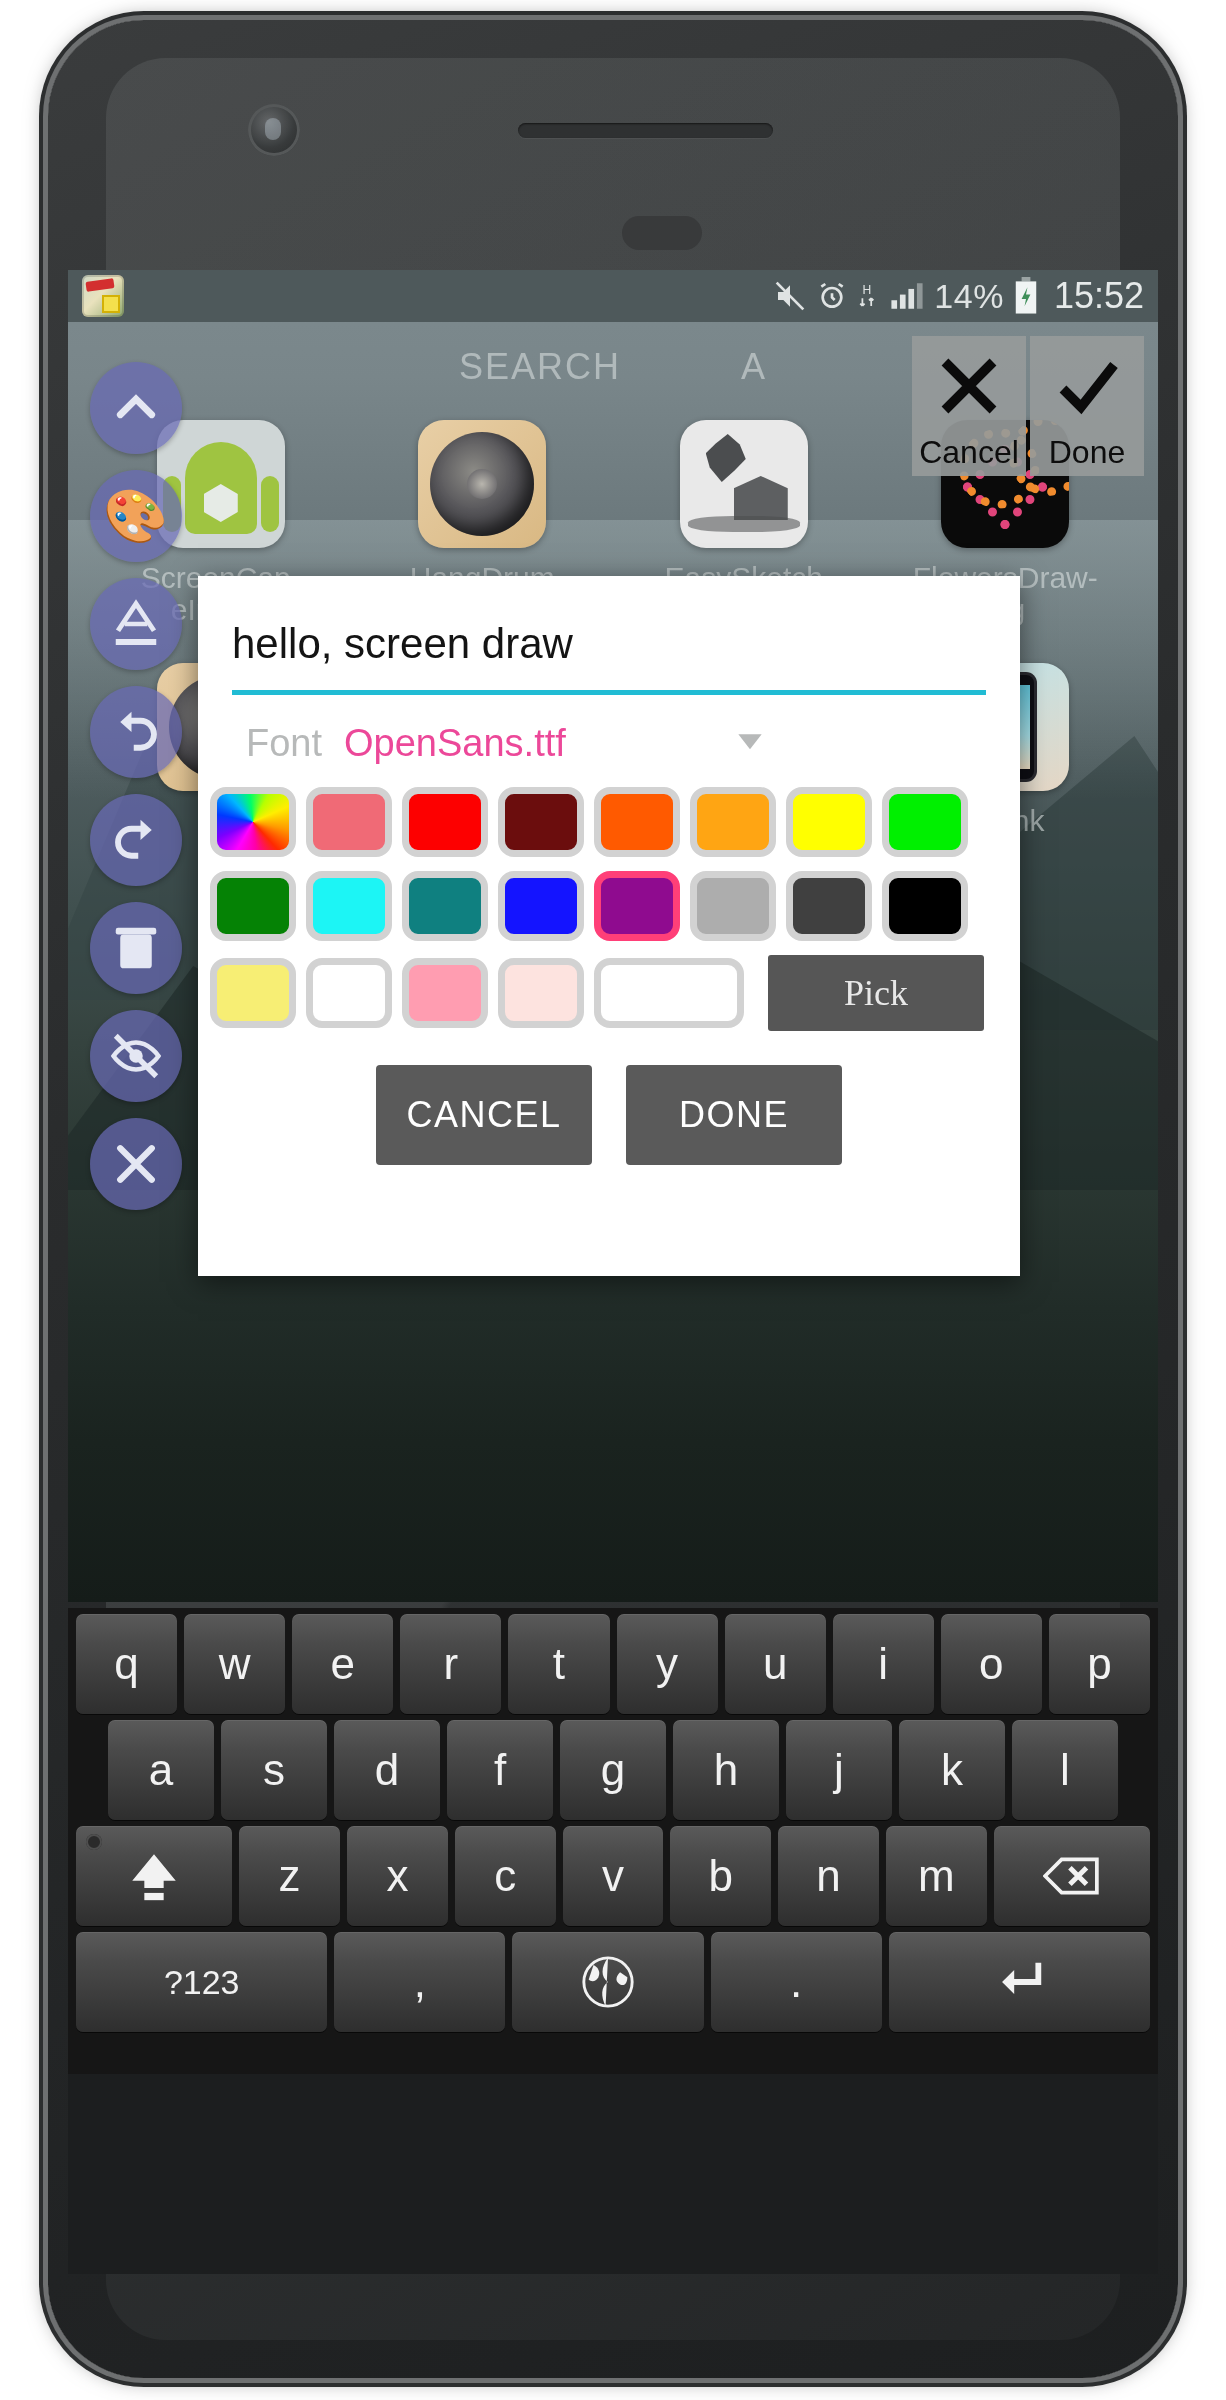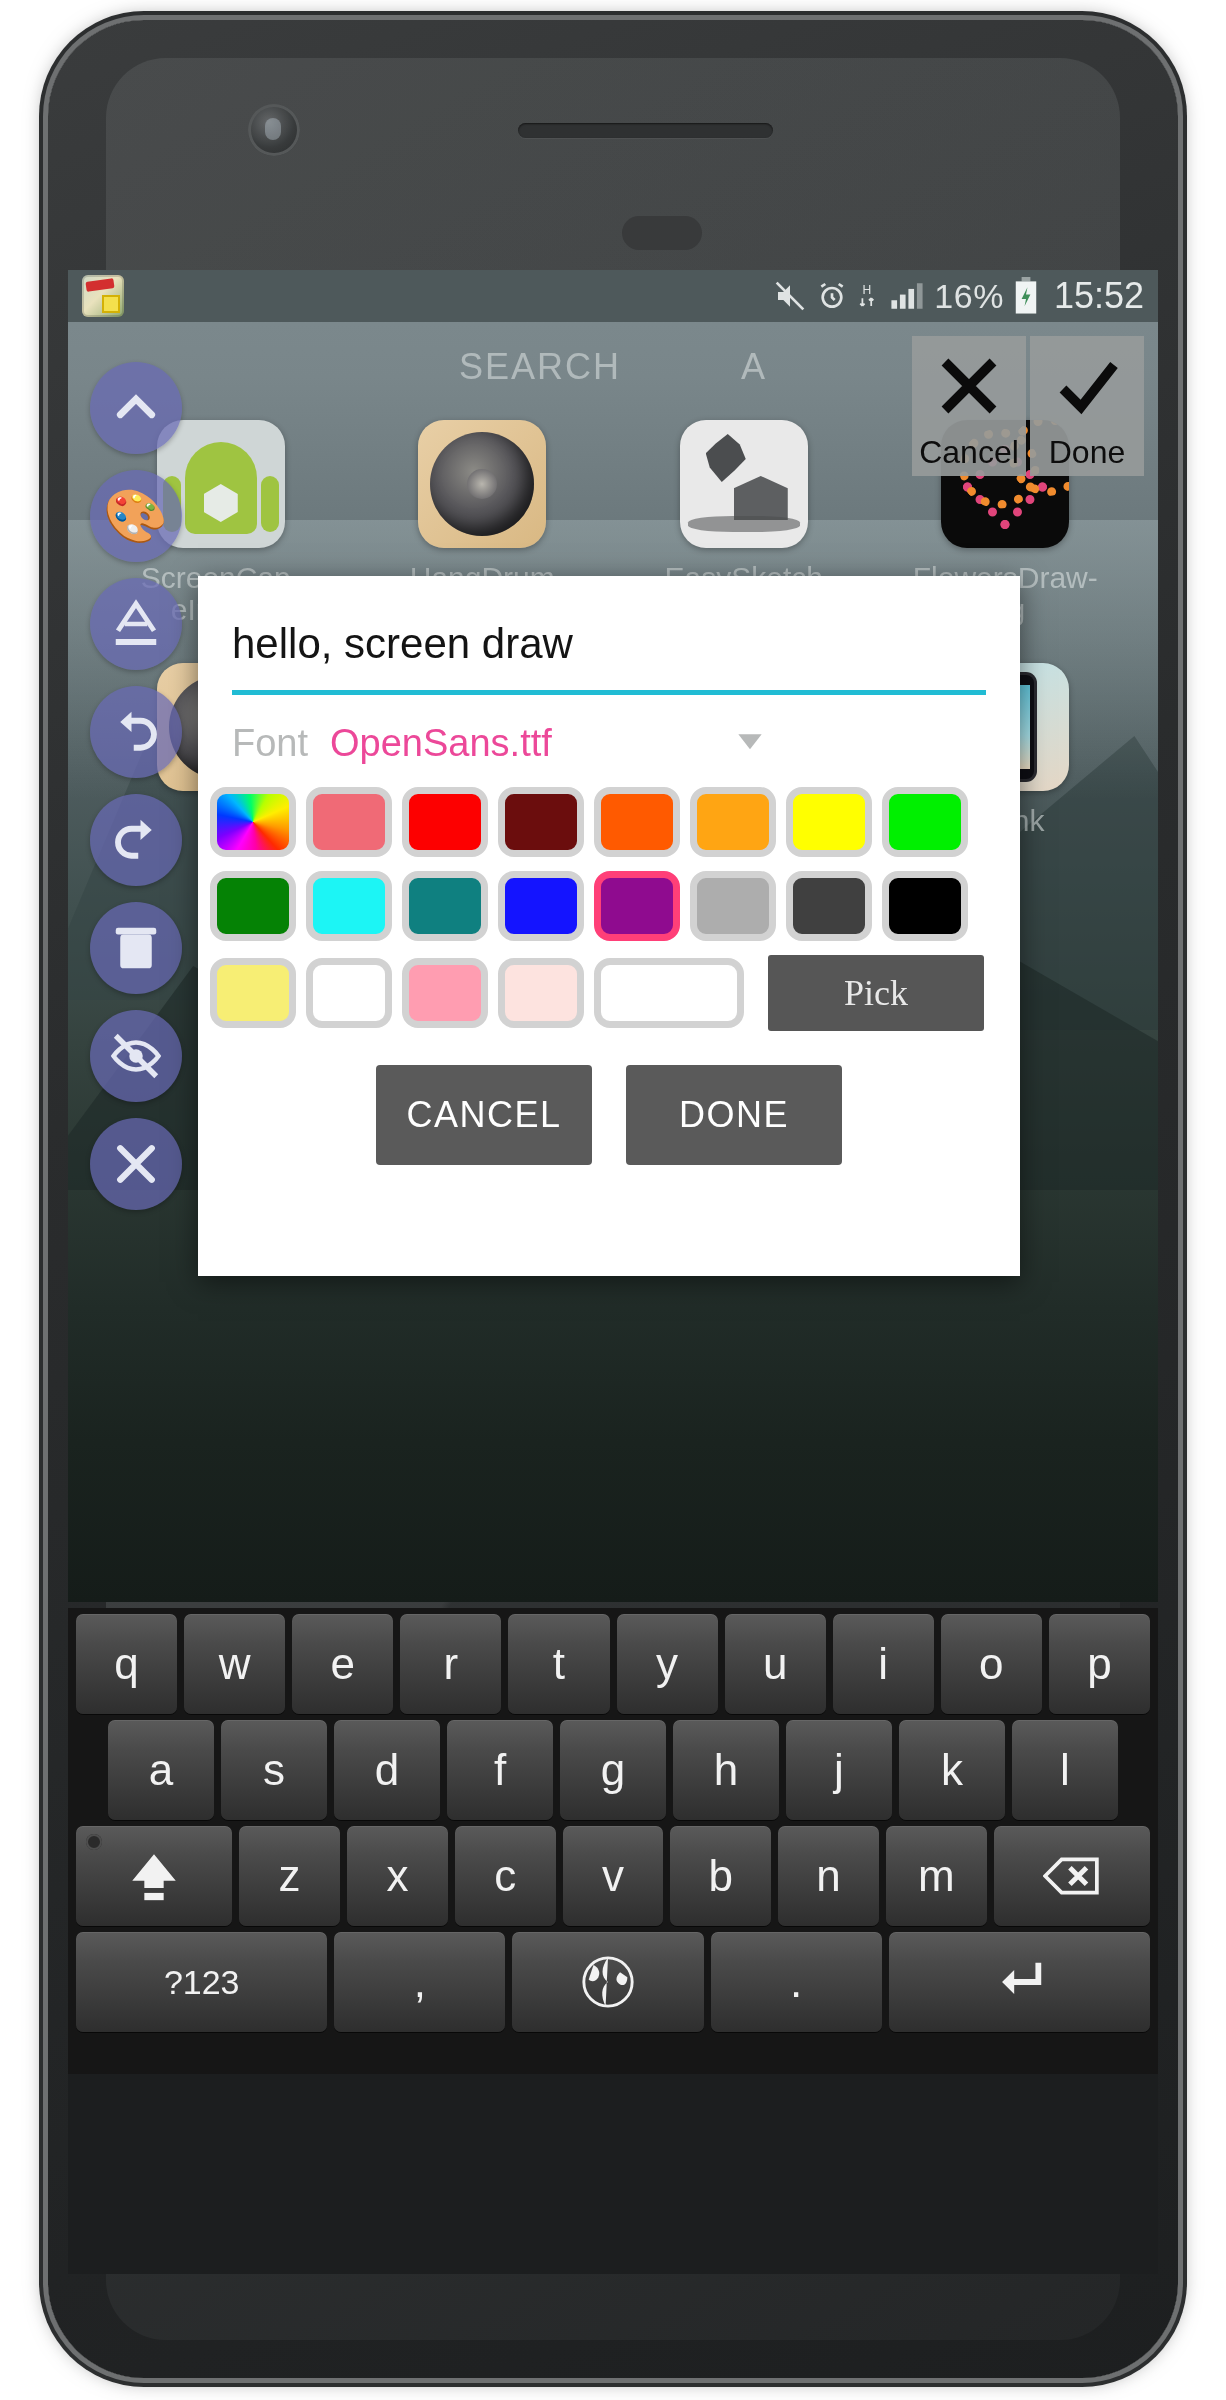--- a/index.html
+++ b/index.html
@@ -188,21 +188,21 @@
     background:#ffffff; box-shadow:0 6px 26px rgba(0,0,0,.5);
   }
   .dlg-input-wrap{ padding:44px 34px 0 34px; }
   .dlg-input{
     width:100%; font-size:42px; color:#141414; border:0;
     border-bottom:5px solid #21bcd4; background:transparent;
     padding:0 0 22px 0; outline:none;
     font-family:"Liberation Sans",sans-serif;
   }
   .font-row{
-    display:flex; align-items:center; padding:26px 34px 0 34px; gap:22px;
+    display:flex; align-items:center; padding:26px 34px 0 48px; gap:22px;
   }
   .font-label{ font-size:38px; color:#b7b9b9; }
   .font-value{ font-size:38px; color:#ec4899; }
   .font-caret{ margin-left:auto; margin-right:216px; }
 
   .swatch-rows{ padding:22px 30px 0 12px; display:flex; flex-direction:column; gap:14px;font-family:Liberation Serif, serif; }
   .swatch-row{ display:flex; gap:10px; align-items:center; }
   .swatch{
     width:86px; height:70px; border-radius:16px;
     border:7px solid #d2d2d2; background:#fff; position:relative;
@@ -367,21 +367,21 @@
           </svg>
       </span>
       <span class="sb-icon">
         <svg viewBox="0 0 24 20" width="34" height="30" fill="#dfe3e3">
             <rect x="1" y="13" width="4" height="6"></rect>
             <rect x="7" y="9" width="4" height="10"></rect>
             <rect x="13" y="5" width="4" height="14"></rect>
             <rect x="19" y="1" width="4" height="18" opacity=".45"></rect>
           </svg>
       </span>
-      <span class="sb-text">16%</span>
+      <span class="sb-text">14%</span>
       <span class="sb-icon">
         <svg viewBox="0 0 16 26" width="24" height="38">
             <rect x="5" y="0" width="6" height="3" fill="#9aa3a3"></rect>
             <rect x="1" y="3" width="14" height="22" fill="#f0f4f4"></rect>
             <path d="M9 7l-4 8h3l-1 5 4-8H8z" fill="#3f8f5a"></path>
           </svg>
       </span>
       <span class="sb-time">15:52</span>
     </div>
 

